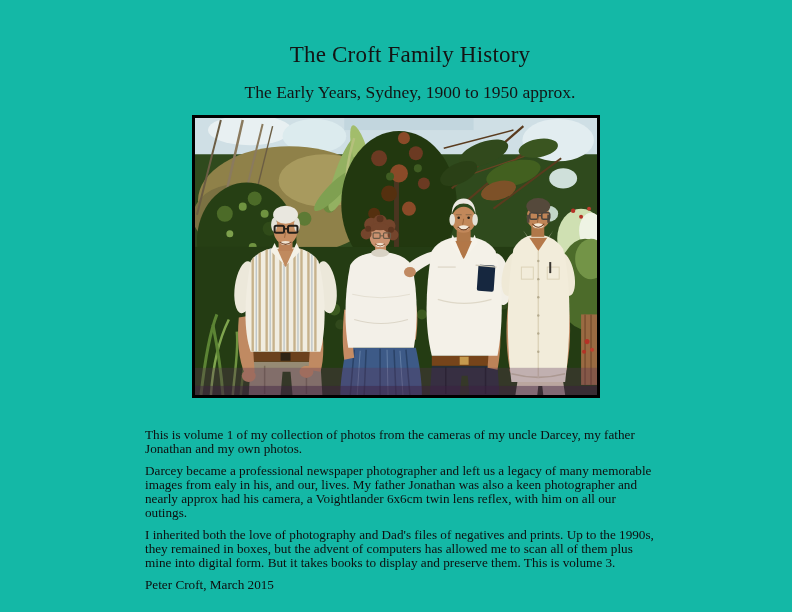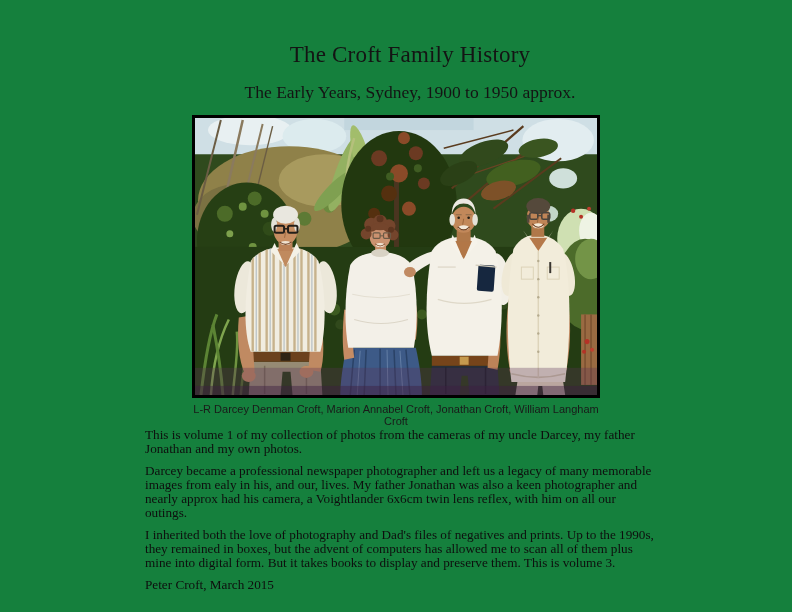--- a/index.html
+++ b/index.html
@@ -1,17 +1,17 @@
 <!DOCTYPE html>
 <html><head>
 <meta charset="utf-8">
 <style>
   html,body{margin:0;padding:0;background:#ffffff;}
   .page{
-    position:relative;width:792px;height:612px;background:#15803d;
+    position:relative;width:792px;height:612px;background:#14b8a6;
     font-family:"Liberation Serif", serif;color:#111;overflow:hidden;
   }
   .title{
     position:absolute;top:42px;left:14px;width:792px;margin:0;
     text-align:center;font-size:23px;font-weight:normal;color:#141414;
     letter-spacing:0.2px;
   }
   .subtitle{
     position:absolute;top:82px;left:14px;width:792px;margin:0;
     text-align:center;font-size:17.5px;font-weight:normal;color:#141414;
@@ -264,21 +264,20 @@
         <path d="M339,105 Q345,112 351,105" stroke="#6e3f22" stroke-width="1.1" fill="none"></path>
       </g>
 
       <g>
         <rect x="0" y="248" width="404" height="27" fill="#5a3158" opacity="0.32"></rect>
         <rect x="0" y="266" width="404" height="9" fill="#3c2040" opacity="0.45"></rect>
       </g>
     </svg>
   </figure>
 
-  <div class="caption">L-R Darcey Denman Croft, Marion Annabel Croft, Jonathan Croft, William Langham Croft</div>
 
   <div class="body-text">
     <p>This is volume 1 of my collection of photos from the cameras of my uncle Darcey, my father Jonathan and my own photos.</p>
     <p>Darcey became a professional newspaper photographer and left us a legacy of many memorable images from ealy in his, and our, lives. My father Jonathan was also a keen photographer and nearly approx had his camera, a Voightlander 6x6cm twin lens reflex, with him on all our outings.</p>
     <p>I inherited both the love of photography and Dad's files of negatives and prints. Up to the 1990s, they remained in boxes, but the advent of computers has allowed me to scan all of them plus mine into digital form. But it takes books to display and preserve them. This is volume 3.</p>
     <p class="signature">Peter Croft, March 2015</p>
   </div>
 
 </div>
 

